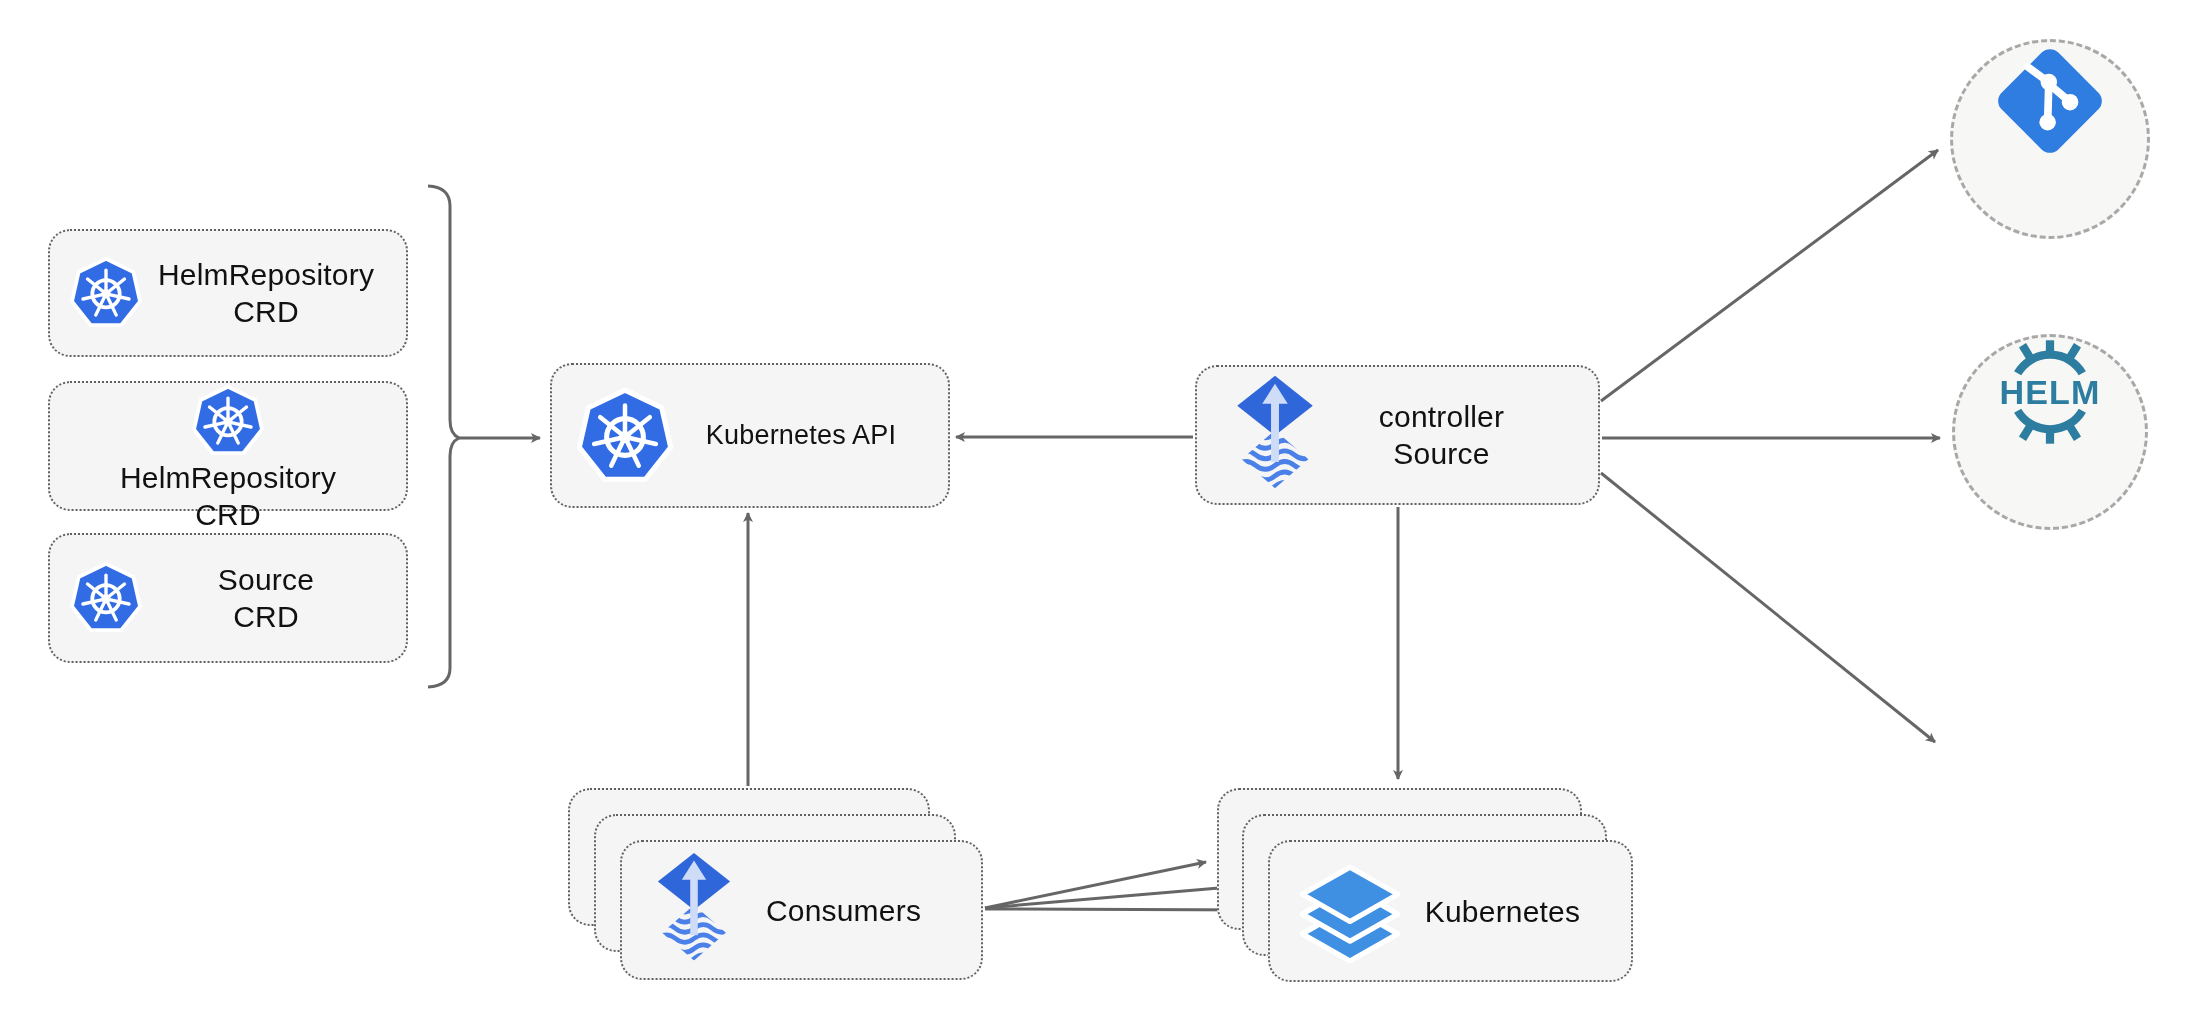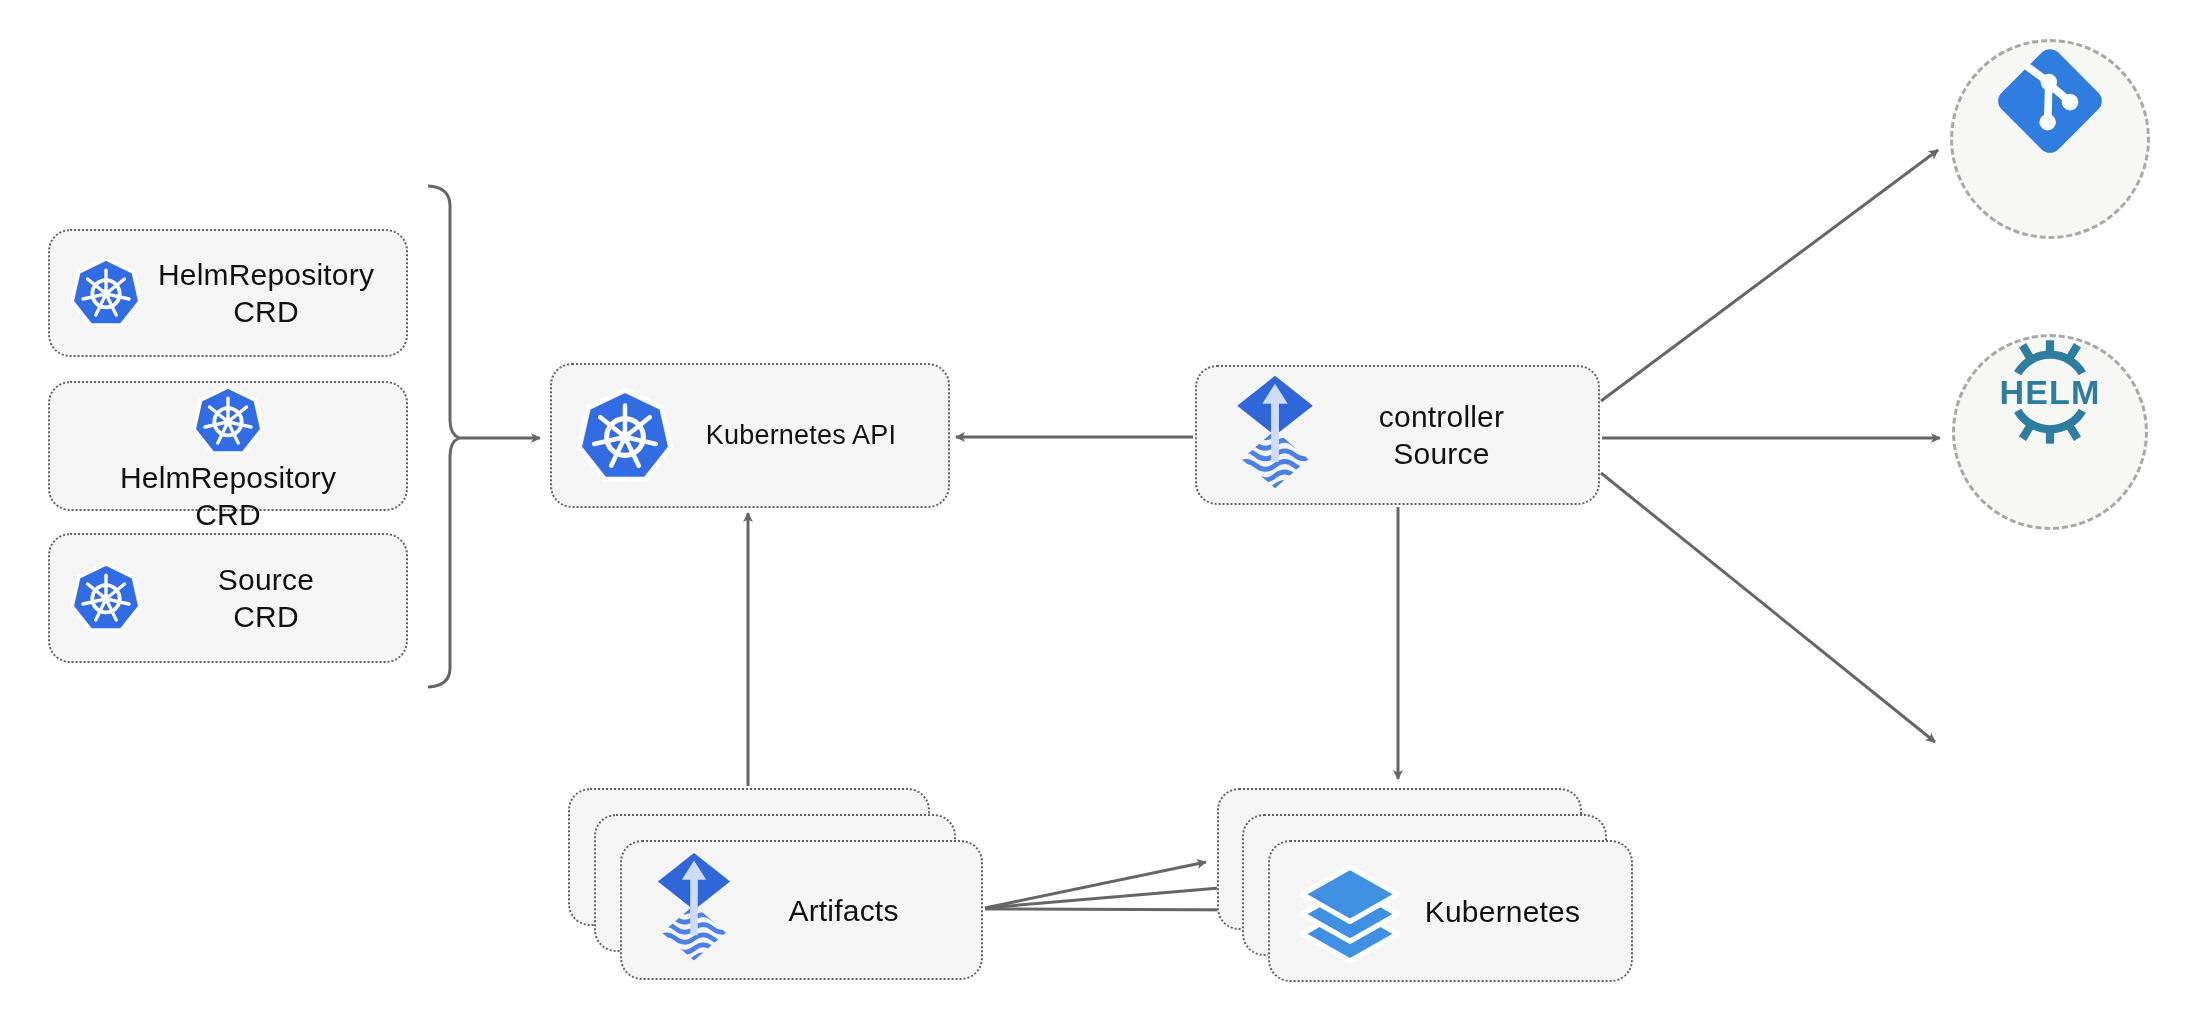--- a/index.html
+++ b/index.html
@@ -138,21 +138,21 @@
       <div>Source</div>
     </div>
   </div>
 
   <div class="stackbox" style="left:568px;top:788px;width:362px;height:138px;"></div>
   <div class="stackbox" style="left:594px;top:814px;width:362px;height:138px;"></div>
   <div class="node" style="left:620px;top:840px;width:363px;height:140px;padding:0 30px;z-index:3;">
     <svg class="icon" width="84" height="118" viewBox="0 0 100 140">
         <use href="#flux-logo"></use>
       </svg>
-    <div class="node-label">Artifacts</div>
+    <div class="node-label">Consumers</div>
   </div>
 
   <div class="stackbox" style="left:1217px;top:788px;width:365px;height:142px;"></div>
   <div class="stackbox" style="left:1242px;top:814px;width:365px;height:142px;"></div>
   <div class="node" style="left:1268px;top:840px;width:365px;height:142px;padding:0 28px;z-index:3;">
     <svg class="icon" width="104" height="104" viewBox="0 0 100 100">
         <use href="#layers-logo"></use>
       </svg>
     <div class="node-label">Kubernetes</div>
   </div>

